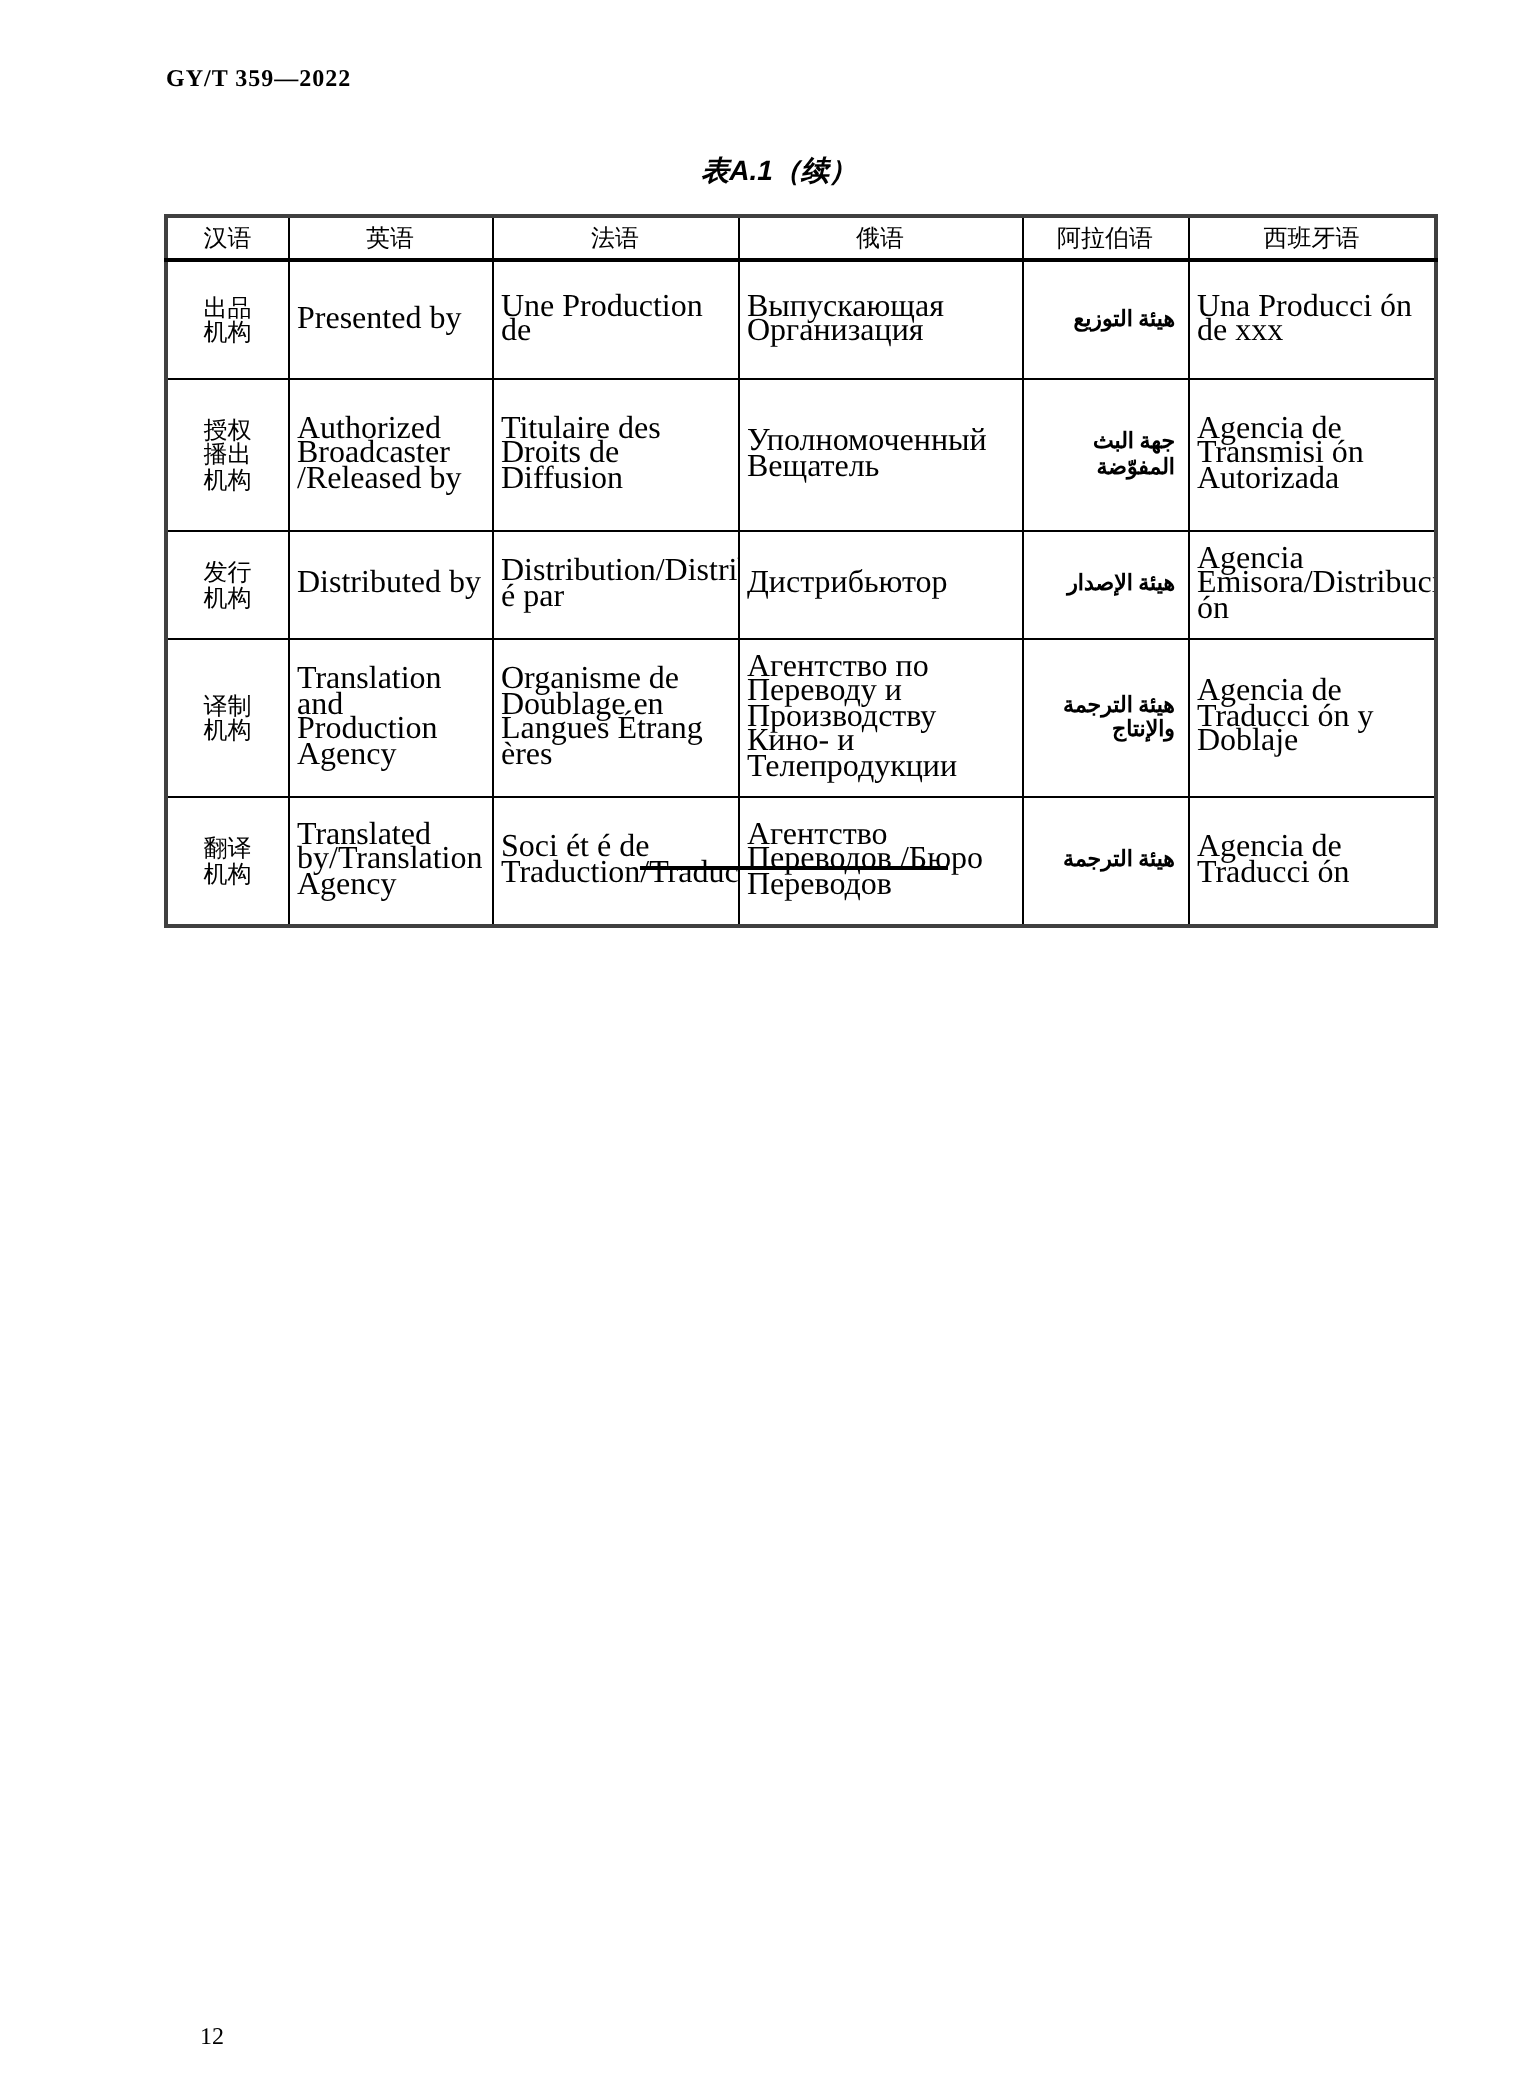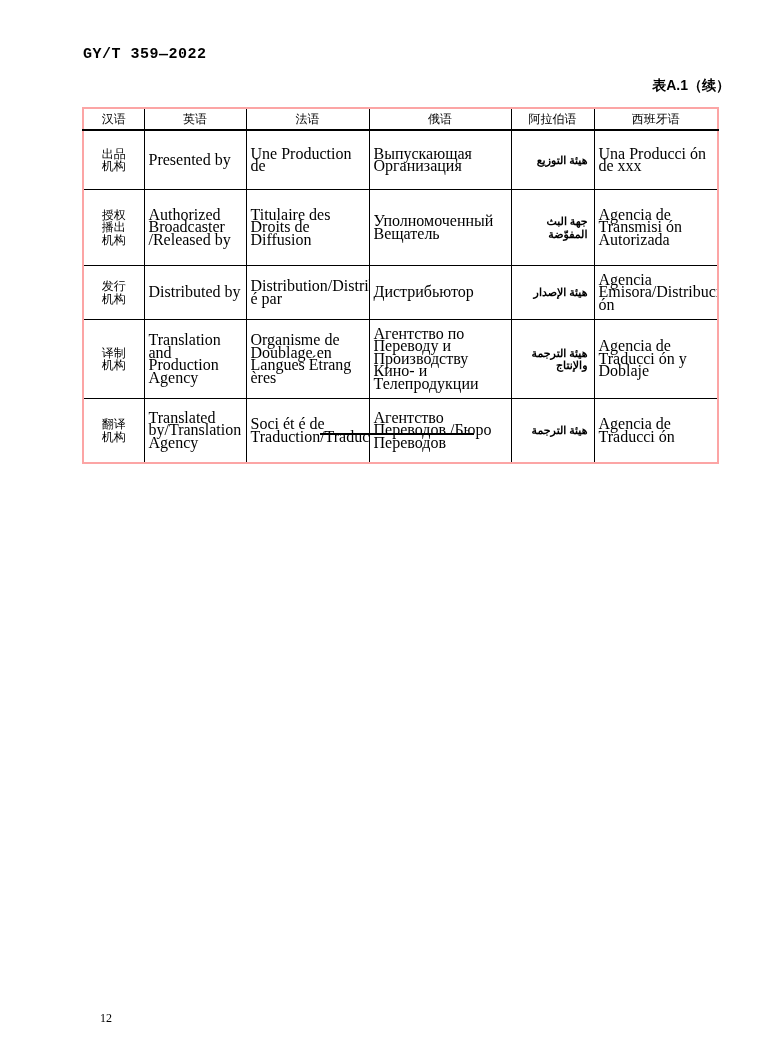--- a/index.html
+++ b/index.html
@@ -7,36 +7,36 @@
     width: 762px; height: 1040px;
     background: #ffffff;
     color: #000;
     font-family: "Liberation Serif", "DejaVu Serif", serif;
     position: relative;
     overflow: hidden;
   }
   .page { position: absolute; inset: 0; }
 
   .doc-code {
-    position: absolute; left: 83px; top: 46px;
-    font-family: Liberation Mono, monospace;
-    font-weight: bold; font-size: 15px; letter-spacing: 0.5px;
+    position: absolute; left: 83px; top: 32px;
+    font-family: Liberation Serif, serif;
+    font-weight: bold; font-size: 12px; letter-spacing: 0.5px;
   }
 
   .table-title {
-    position: absolute; left: 95px; top: 77px; width: 635px;
-    text-align: right;
+    position: absolute; left: 72px; top: 77px; width: 635px;
+    text-align: center;
     font-family: "Liberation Sans", "DejaVu Sans", sans-serif;
-    font-weight: bold; font-size: 14px;
+    font-weight: bold; font-size: 14px; font-style: italic;
   }
 
   table.lang-table {
     position: absolute; left: 82px; top: 107px; width: 635px;
     border-collapse: collapse; table-layout: fixed;
-    border: 2px solid #fca5a5;
+    border: 2px solid #404040;
   }
   .lang-table th, .lang-table td {
     border: 1px solid #000;
     font-size: 16px; line-height: 12.5px;
     padding: 1px 4px;
     vertical-align: middle;
     overflow: hidden;
   }
   .lang-table thead th {
     font-weight: normal; font-size: 12px; text-align: center;

